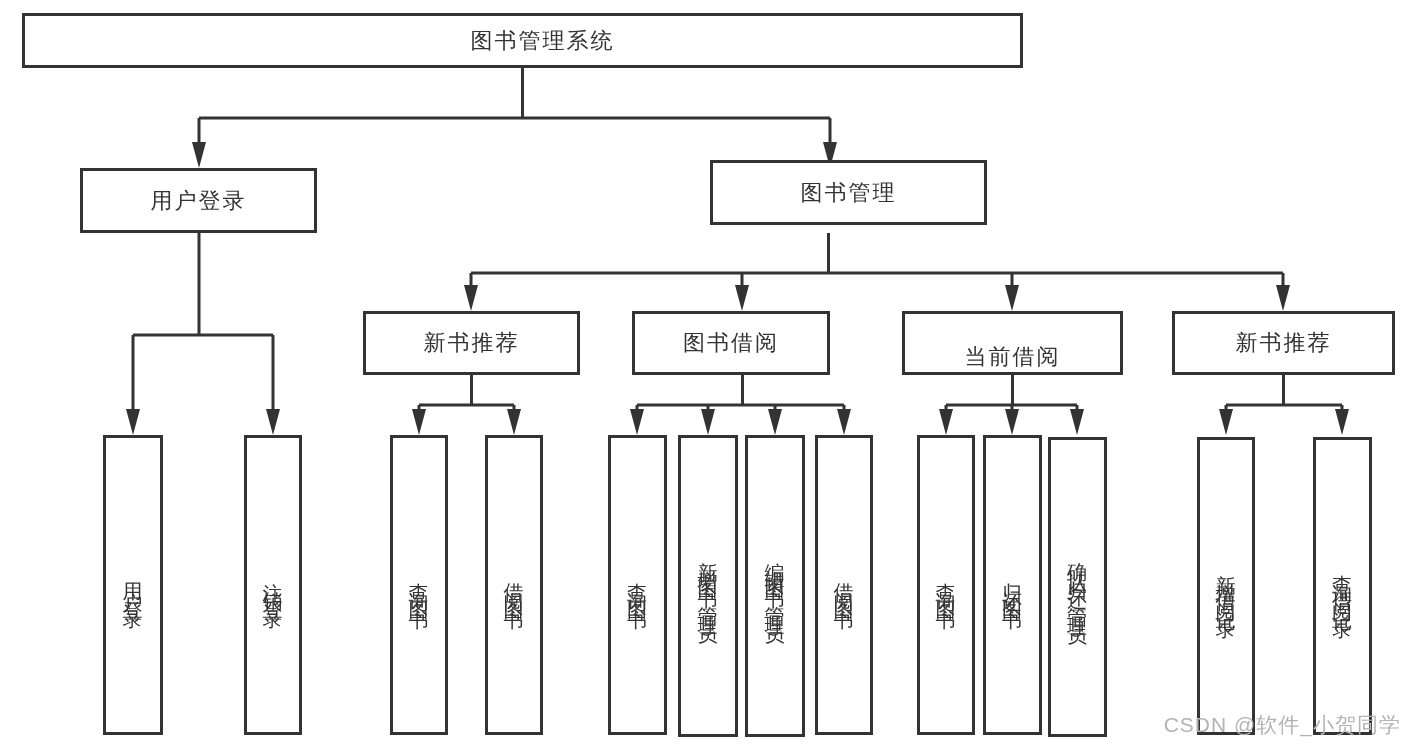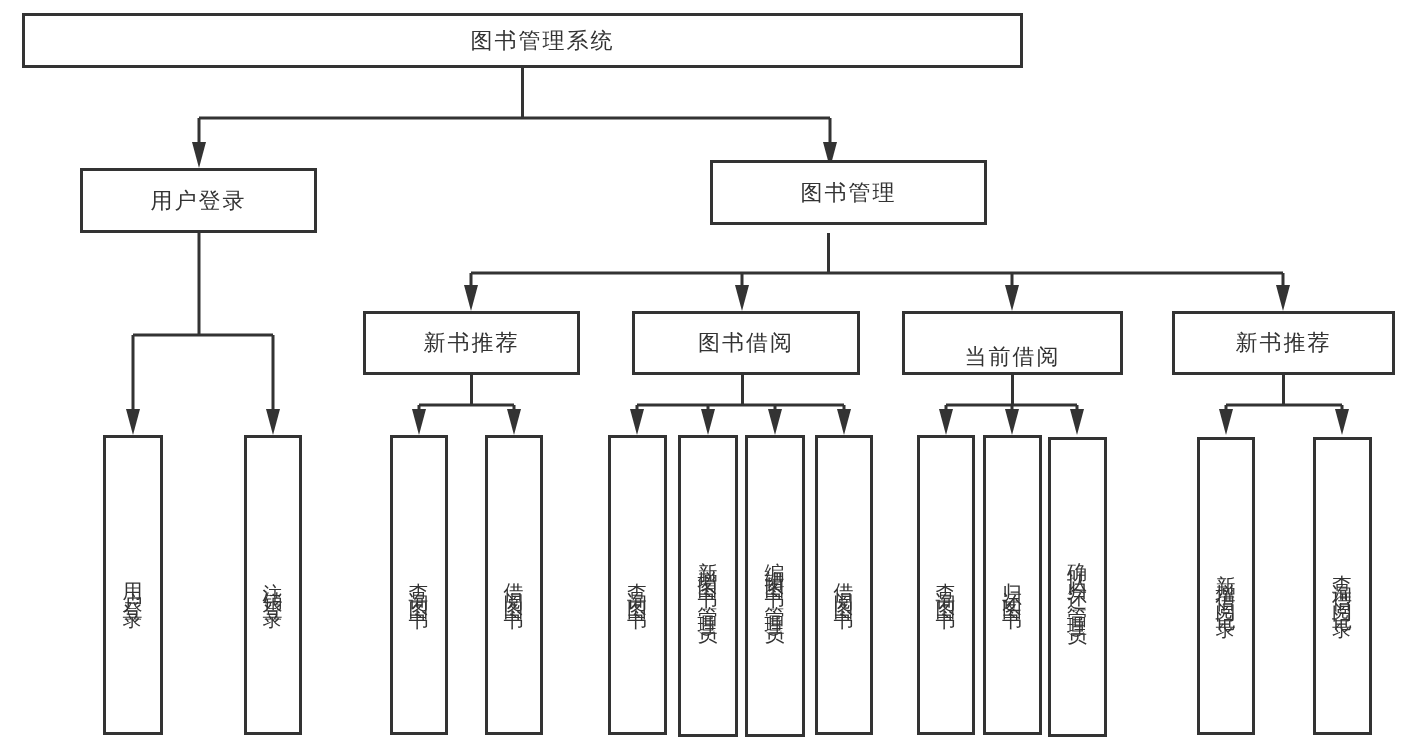--- a/index.html
+++ b/index.html
@@ -98,21 +98,21 @@
   <div class="box hbox" style="left:80px; top:168px; width:237px; height:65px;">
     <span>用户登录</span>
   </div>
   <div class="box hbox" style="left:710px; top:160px; width:277px; height:65px;">
     <span>图书管理</span>
   </div>
 
   <div class="box hbox" style="left:363px; top:311px; width:217px; height:64px;">
     <span>新书推荐</span>
   </div>
-  <div class="box hbox" style="left:632px; top:311px; width:228px; height:64px;">
+  <div class="box hbox" style="left:632px; top:311px; width:198px; height:64px;">
     <span>图书借阅</span>
   </div>
   <div class="box hbox" style="left:902px; top:311px; width:221px; height:64px;align-items:flex-end;">
     <span>当前借阅</span>
   </div>
   <div class="box hbox" style="left:1172px; top:311px; width:223px; height:64px;">
     <span>新书推荐</span>
   </div>
 
   <div class="box vbox" style="left:103px; top:435px; width:60px; height:300px;">
@@ -152,14 +152,15 @@
     <span class="vtext">确认归还（管理员）</span>
   </div>
 
   <div class="box vbox" style="left:1197px; top:437px; width:58px; height:298px;">
     <span class="vtext">新增借阅记录</span>
   </div>
   <div class="box vbox" style="left:1313px; top:437px; width:59px; height:298px;">
     <span class="vtext">查询借阅记录</span>
   </div>
 
+  <div class="watermark">CSDN @软件_小贺同学</div>
 
 </div>
 
 </body></html>

